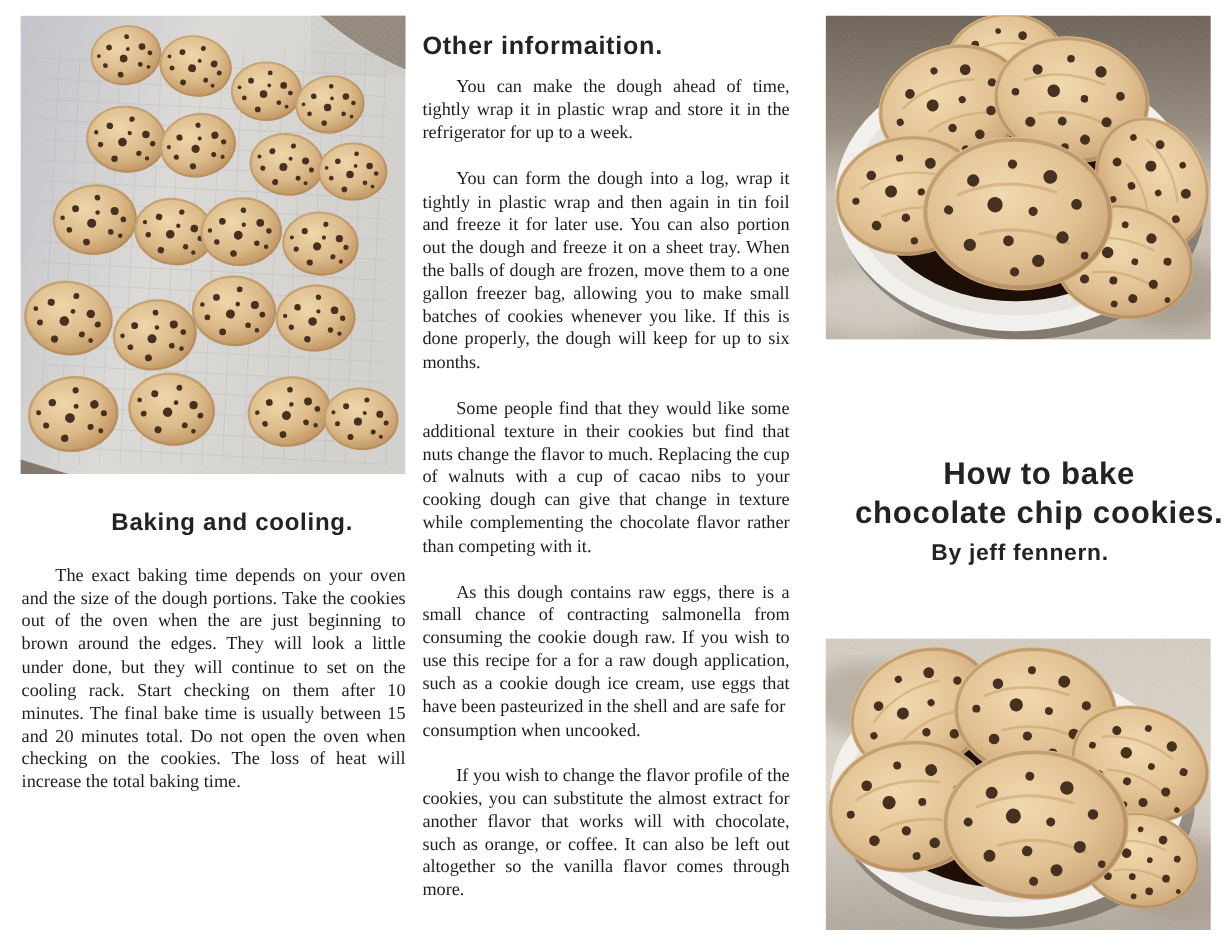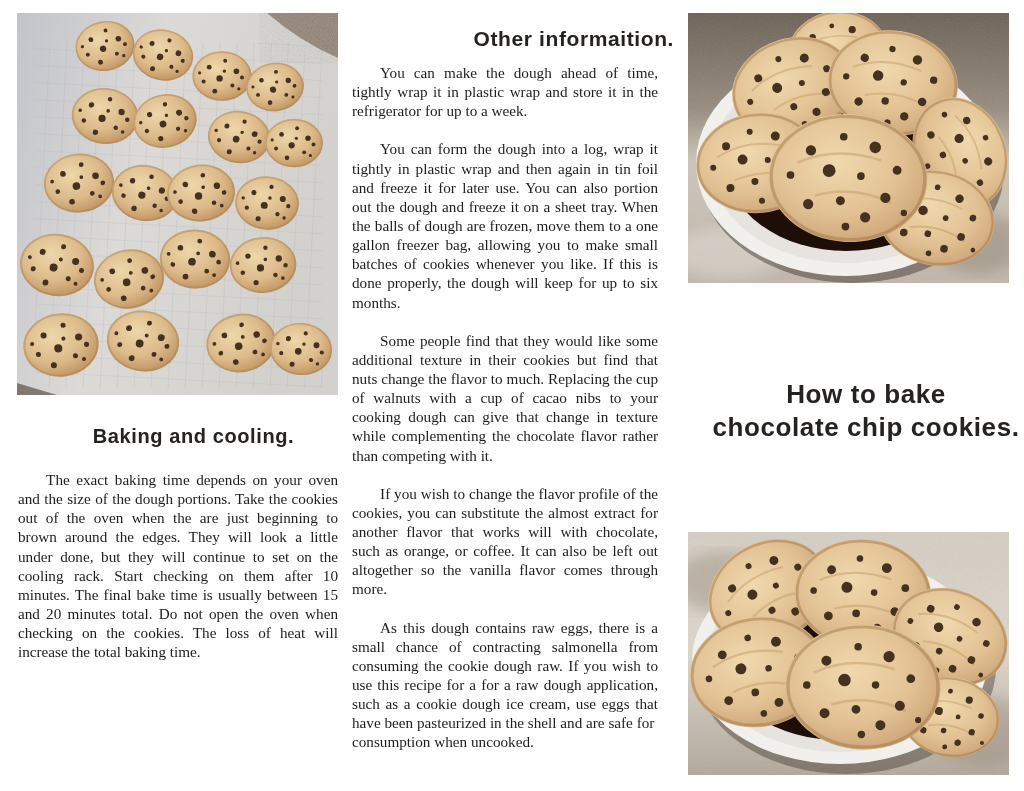--- a/index.html
+++ b/index.html
@@ -5,21 +5,21 @@
   html,body{margin:0;padding:0;background:#ffffff;}
   .page{position:relative;width:1024px;height:791px;background:#ffffff;overflow:hidden;
         font-family:"Liberation Serif",serif;color:#1f1c1b;}
   figure.photo{position:absolute;margin:0;padding:0;}
   figure.photo svg{display:block;width:100%;height:100%;}
   .photo-left{left:17px;top:13px;width:321px;height:382px;}
   .photo-tr{left:688px;top:13px;width:321px;height:270px;}
   .photo-br{left:688px;top:532px;width:321px;height:243px;}
   .hand{font-family:"Liberation Sans",sans-serif;font-weight:700;color:#262220;letter-spacing:0.6px;}
   .heading-left{position:absolute;left:17px;top:409px;width:321px;text-align:center;font-size:20px;margin:16px;}
-  .heading-mid{position:absolute;left:352px;top:27px;width:322px;text-align:right;font-size:21px;margin:0;}
+  .heading-mid{position:absolute;left:352px;top:27px;width:322px;text-align:left;font-size:21px;margin:0;}
   .bodytext{font-size:15.2px;line-height:1.26;text-align:justify;text-indent:1.85em;margin:0 16px 19px 0;white-space:pre-line;}
   .para-left{position:absolute;left:18px;top:470px;width:320px;}
   .paras-mid{position:absolute;left:352px;top:63px;width:322px;}
   .title{position:absolute;left:680px;top:362px;width:340px;text-align:center;font-size:26px;line-height:1.25;margin:16px;white-space:pre-line;}
   .byline{position:absolute;left:680px;top:451px;width:340px;text-align:center;font-size:19px;}
 </style>
 </head>
 <body>
 
 <svg width="0" height="0" style="position:absolute" aria-hidden="true">
@@ -135,23 +135,23 @@
   </figure>
 
   <h2 class="hand heading-left">Baking and cooling.</h2>
   <p class="bodytext para-left">The exact baking time depends on your oven and the size of the dough portions. Take the cookies out of the oven when the are just beginning to brown around the edges. They will look a little under done, but they will continue to set on the cooling rack. Start checking on them after 10 minutes. The final bake time is usually between 15 and 20 minutes total. Do not open the oven when checking on the cookies. The loss of heat will increase the total baking time.</p>
 
   <h2 class="hand heading-mid">Other informaition.</h2>
   <div class="paras-mid">
     <p class="bodytext">You can make the dough ahead of time, tightly wrap it in plastic wrap and store it in the refrigerator for up to a week.</p>
     <p class="bodytext">You can form the dough into a log, wrap it tightly in plastic wrap and then again in tin foil and freeze it for later use. You can also portion out the dough and freeze it on a sheet tray. When the balls of dough are frozen, move them to a one gallon freezer bag, allowing you to make small batches of cookies whenever you like. If this is done properly, the dough will keep for up to six months.</p>
     <p class="bodytext">Some people find that they would like some additional texture in their cookies but find that nuts change the flavor to much. Replacing the cup of walnuts with a cup of cacao nibs to your cooking dough can give that change in texture while complementing the chocolate flavor rather than competing with it.</p>
-    <p class="bodytext">If you wish to change the flavor profile of the cookies, you can substitute the almost extract for another flavor that works will with chocolate, such as orange, or coffee. It can also be left out altogether so the vanilla flavor comes through more.</p>
     <p class="bodytext">As this dough contains raw eggs, there is a small chance of contracting salmonella from consuming the cookie dough raw. If you wish to use this recipe for a for a raw dough application, such as a cookie dough ice cream, use eggs that have been pasteurized in the shell and are safe for
 consumption when uncooked.</p>
+    <p class="bodytext">If you wish to change the flavor profile of the cookies, you can substitute the almost extract for another flavor that works will with chocolate, such as orange, or coffee. It can also be left out altogether so the vanilla flavor comes through more.</p>
   </div>
 
   <figure class="photo photo-tr" aria-label="Pile of chocolate chip cookies heaped on a white plate with a dark center, sitting on a granite countertop">
     <svg viewBox="0 0 321 270" preserveAspectRatio="none">
       <rect width="321" height="270" fill="url(#gGran2)"></rect>
       <rect width="321" height="270" filter="url(#fNoise)" opacity="0.16"></rect>
       <ellipse cx="40" cy="240" rx="55" ry="25" fill="#ffffff" opacity="0.25" filter="url(#fBlur)"></ellipse>
       <ellipse cx="290" cy="230" rx="45" ry="30" fill="#7e7060" opacity="0.35" filter="url(#fBlur)"></ellipse>
       <g>
         <ellipse cx="164" cy="158" rx="152" ry="112" fill="#3a2f26" opacity="0.45"></ellipse>
@@ -172,20 +172,21 @@
         <use href="#ckb" transform="translate(272,140) rotate(68) scale(0.92)"></use>
         <use href="#ckb" transform="translate(70,150) rotate(-6) scale(1.0)"></use>
         <use href="#ckb" transform="translate(248,205) rotate(12) scale(0.95)"></use>
         <use href="#ckb" transform="translate(160,165) rotate(3) scale(1.28)"></use>
       </g>
     </svg>
   </figure>
 
   <h1 class="hand title">How to bake
 chocolate chip cookies.</h1>
+  <div class="hand byline">By jeff fennern.</div>
 
   <figure class="photo photo-br" aria-label="Another pile of chocolate chip cookies on the white plate on the granite countertop">
     <svg viewBox="0 0 321 243" preserveAspectRatio="none">
       <rect width="321" height="243" fill="url(#gGran3)"></rect>
       <rect width="321" height="243" filter="url(#fNoise)" opacity="0.18"></rect>
       <ellipse cx="35" cy="50" rx="50" ry="30" fill="#8a7b6a" opacity="0.35" filter="url(#fBlur)"></ellipse>
       <ellipse cx="295" cy="200" rx="50" ry="35" fill="#8a7b6a" opacity="0.3" filter="url(#fBlur)"></ellipse>
       <g>
         <ellipse cx="158" cy="136" rx="150" ry="106" fill="#3a2f26" opacity="0.4"></ellipse>
         <ellipse cx="152" cy="128" rx="148" ry="104" fill="#f2f0ec"></ellipse>

